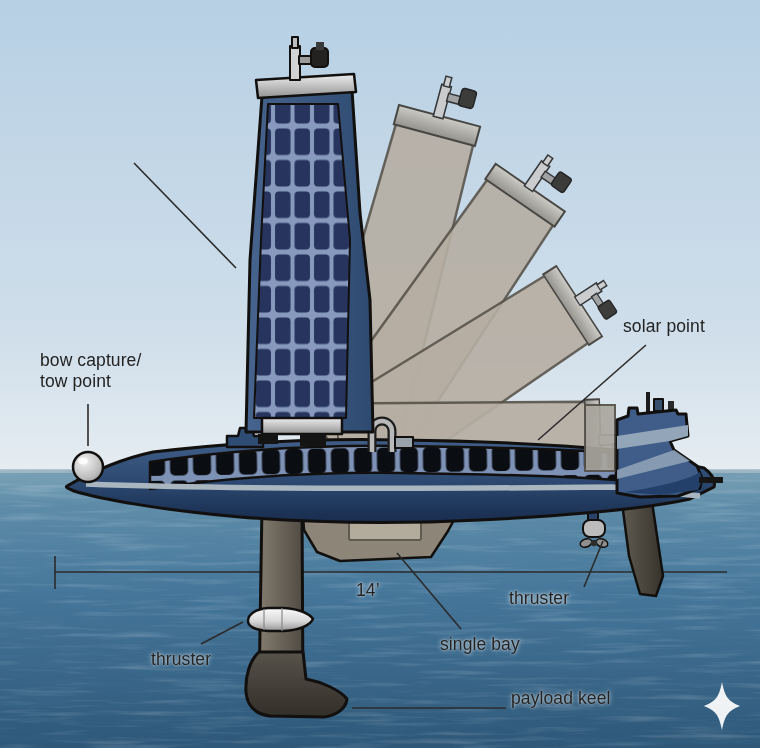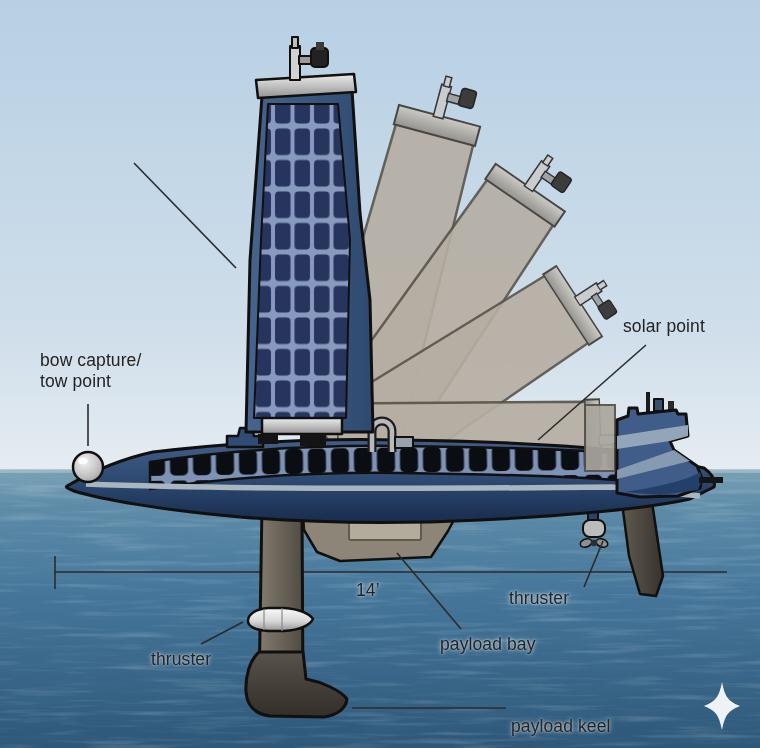--- a/index.html
+++ b/index.html
@@ -216,15 +216,15 @@
   <div class="label" style="left:53px;top:105px">
   </div>
   <div class="label" style="left:40px;top:350px">
     <span style="display:block">bow capture/</span>
     <span style="display:block">tow point</span>
   </div>
   <div class="label" style="left:623px;top:316px">solar point</div>
   <div class="label halo" style="left:356px;top:580px">14’</div>
   <div class="label halo" style="left:509px;top:588px">thruster</div>
   <div class="label halo" style="left:151px;top:649px">thruster</div>
-  <div class="label halo" style="left:440px;top:634px">payload bay</div>
-  <div class="label halo" style="left:511px;top:716px">payload keel</div>
+  <div class="label halo" style="left:440px;top:634px">single bay</div>
+  <div class="label halo" style="left:511px;top:688px">payload keel</div>
 </div>
 
 </body></html>

